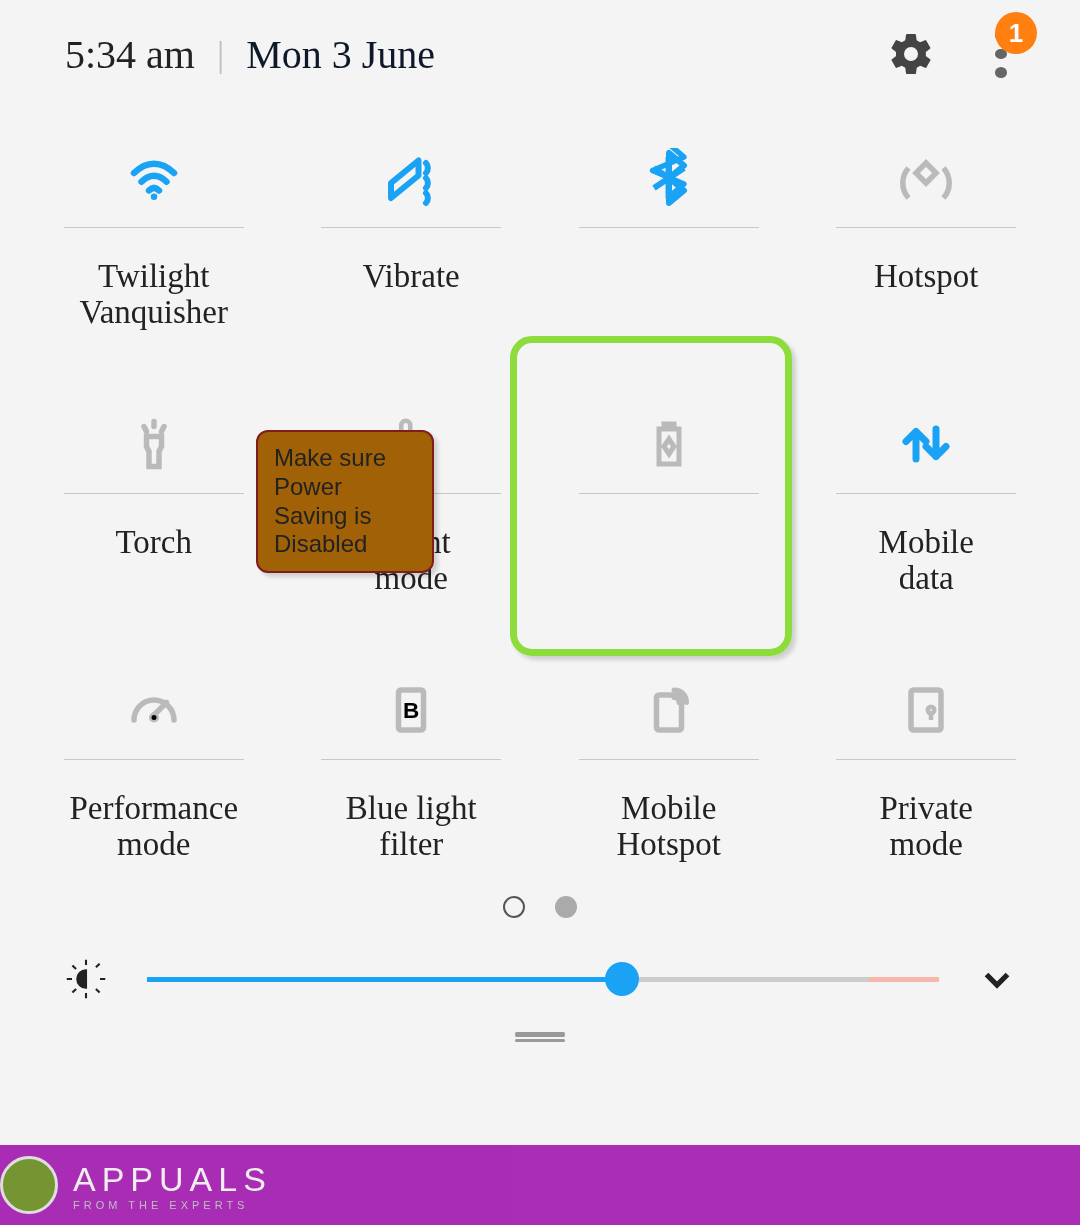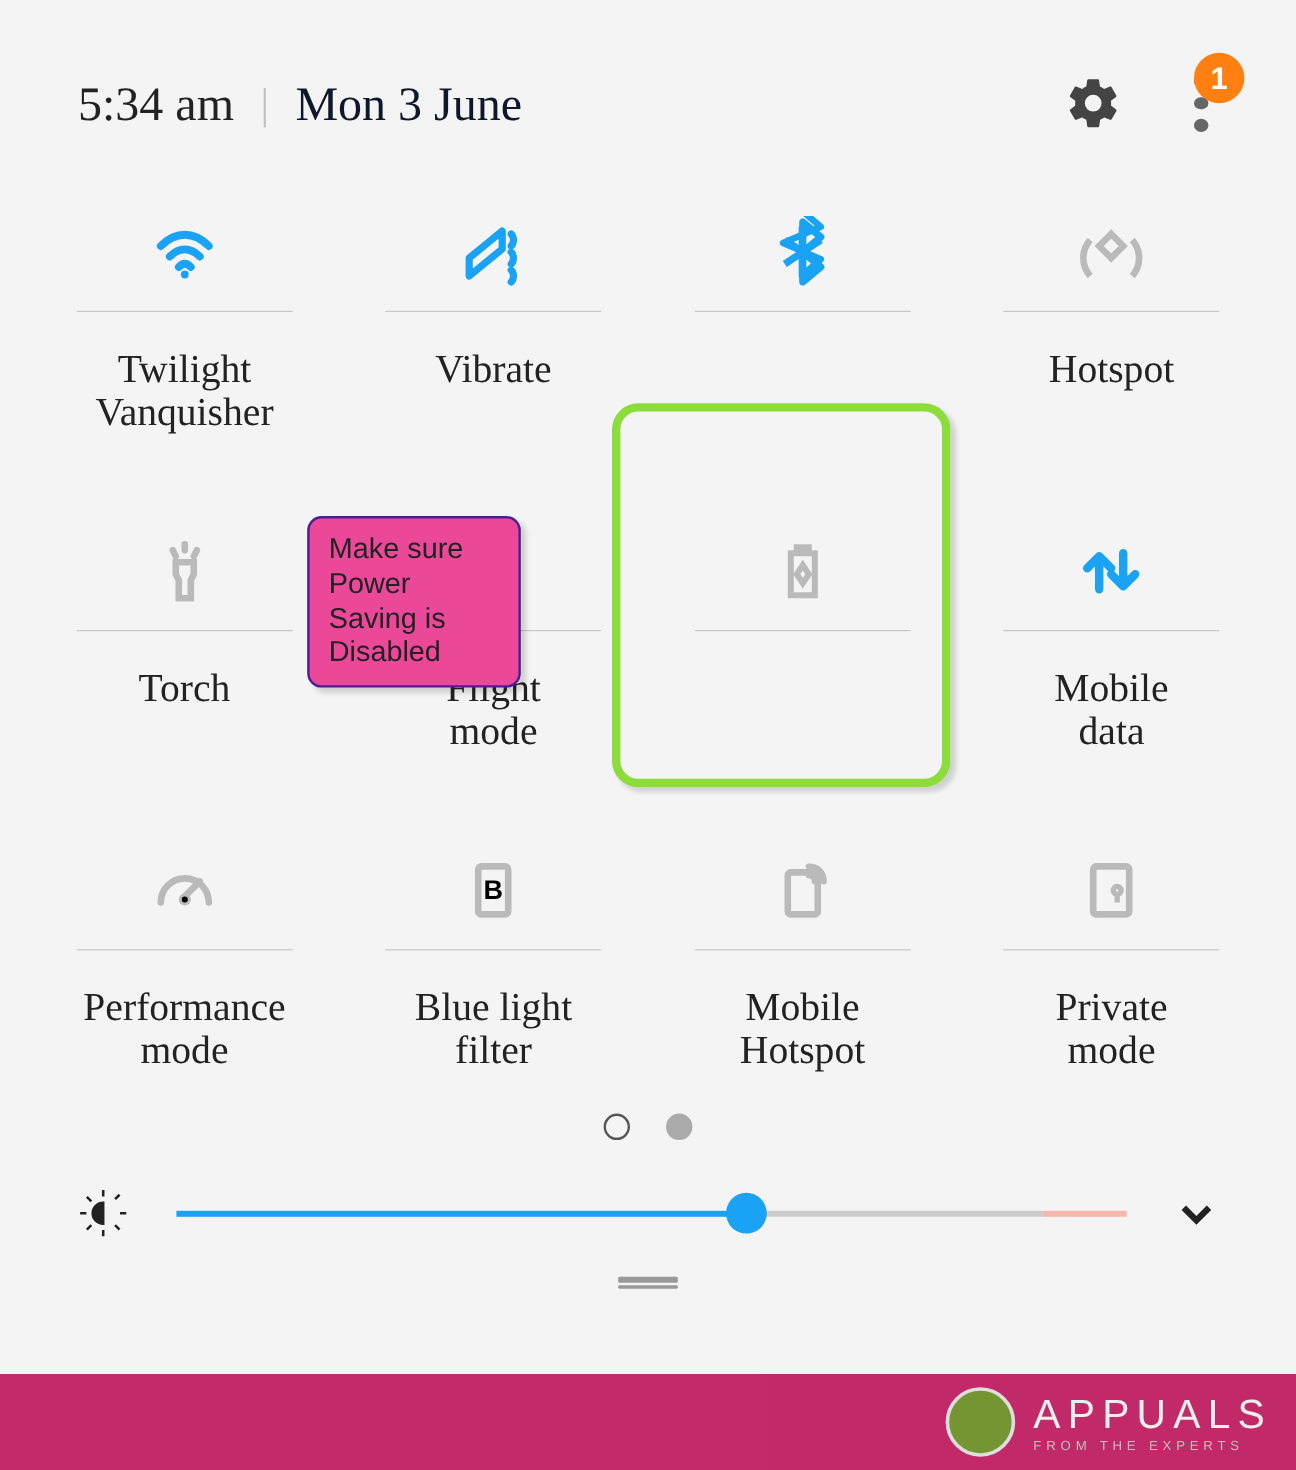--- a/index.html
+++ b/index.html
@@ -1,19 +1,19 @@
 <!DOCTYPE html>
 <html><head>
 <meta charset="utf-8">
 <style>
   * { box-sizing: border-box; margin: 0; padding: 0; }
   html, body { width: 1080px; height: 1225px; font-family: "Comic Sans MS", "Segoe Script", cursive; background: #f4f4f4; overflow: hidden; }
   .header {
     display: flex; align-items: center; padding: 30px 65px 10px 65px;
-    font-size: 40px; color: #222; margin-top: 32px;
+    font-size: 40px; color: #222;
   }
   .time { font-weight: 500; }
   .divider { margin: 0 22px; color: #c0c0c0; font-size: 36px; font-weight: 300; }
   .date { color: #0f172a; }
   .header-spacer { flex: 1; }
   .gear { width: 48px; height: 48px; margin-right: 60px; fill: #444; cursor: pointer; }
   .more { position: relative; width: 20px; height: 48px; cursor: pointer; display:flex; flex-direction:column; justify-content:center; gap:8px; }
   .more .dot { width:12px; height:12px; background:#666; border-radius:50%; }
   .badge {
     position:absolute; top:-18px; right:-22px; width:42px; height:42px; background:#ff7f11;
@@ -37,21 +37,21 @@
     font-size:33px; color:#222; text-align:center; line-height:1.1; white-space:pre-line;
     min-height:76px;
   }
   .active svg { stroke:#1aa3f5; fill:none; }
   .inactive svg { stroke:#bababa; fill:none; }
   .highlight {
     position:absolute; border:7px solid #8cdc3c; border-radius:22px;
     box-shadow: 4px 4px 4px rgba(0,0,0,0.15);
   }
   .callout {
-    position:absolute; background:#ec4899; border:2px solid #4c1d95; border-radius:12px;
+    position:absolute; background:#a16207; border:2px solid #7f1d1d; border-radius:12px;
     padding:12px 16px; font-family: Arial, sans-serif; font-size:24px; color:#222;
     box-shadow: 4px 4px 4px rgba(0,0,0,0.15); line-height:1.2; z-index:5;
   }
   .pager { display:flex; justify-content:center; gap:30px; margin-top:20px; }
   .pager-dot { width:22px; height:22px; border-radius:50%; }
   .pager-dot.outline { border:2.5px solid #555; }
   .pager-dot.fill { background:#aaa; }
   .brightness {
     display:flex; align-items:center; padding:40px 65px 20px 65px; gap:40px;
   }
@@ -63,22 +63,22 @@
   .track-gray { background:#ccc; height:5px; flex:1; }
   .track-red  { background:#f7b7ad; height:5px; width:70px; }
   .thumb {
     width:34px; height:34px; background:#1aa3f5; border-radius:50%; position:absolute;
     transform:translate(-50%,-50%); top:50%;
   }
   .chevron { width:36px; height:36px; stroke:#222; fill:none; stroke-width:3.5; cursor:pointer; }
   .drag-handle { display:flex; justify-content:center; margin-top:10px; }
   .drag-handle div { width:50px; height:3px; background:#999; border-radius:2px; margin:2px 0; }
   .watermark {
-    position:absolute; bottom:0; left:0; right:0; height:80px; background:#be185d;
-    display:flex; justify-content:flex-end; align-items:center; padding-right:20px;
+    position:absolute; bottom:0; left:0; right:0; height:80px; background:#a21caf;
+    display:flex; justify-content:flex-start; align-items:center; padding-right:30px;
     color:#eee; font-family: sans-serif; letter-spacing:6px; font-size:34px; opacity:0.92;
   }
   .watermark small { display:block; font-size:11px; letter-spacing:4px; color:#bbb; }
   .watermark .logo {
     width:58px; height:58px; background:#6b8e23; border-radius:50%; margin-right:15px;
     position:relative; border:3px solid #ddd;
   }
 </style>
 </head>
 <body>

